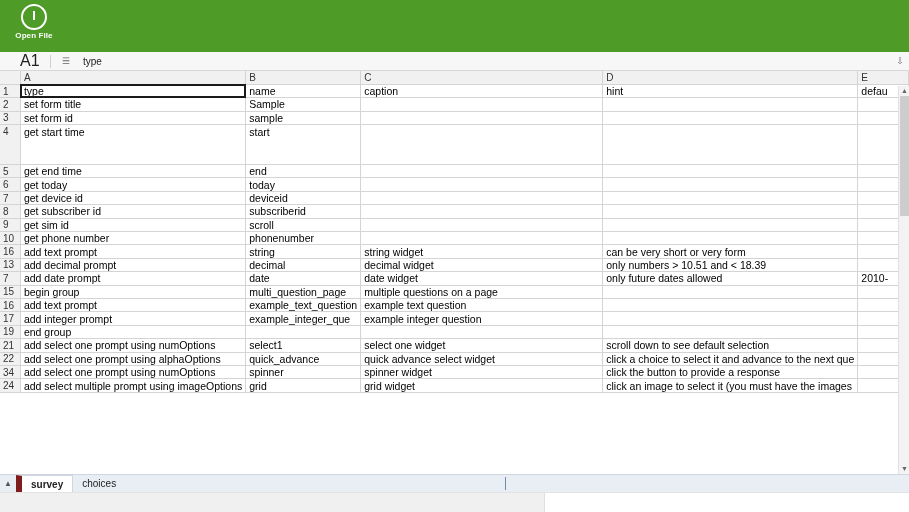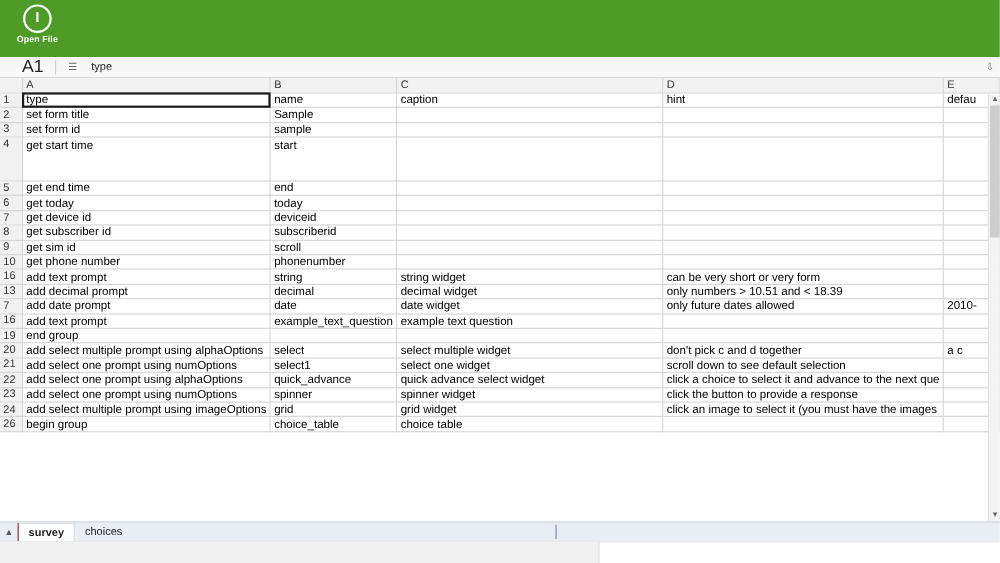--- a/index.html
+++ b/index.html
@@ -207,21 +207,21 @@
     padding: 1px 9px 0 9px;
     height: 17px;
     line-height: 16px;
     color: #222;
     cursor: pointer;
   }
   .sheet-tab.active {
     font-weight: bold;
     background: #ffffff;
     border-top: 1px solid #cfd6e0;
-    border-left: 1px solid #7f1d1d;
+    border-left: 6px solid #7f1d1d;
     border-right: 1px solid #cfd6e0;
   }
   .tab-caret {
     position: absolute;
     left: 505px; top: 2px;
     width: 1px; height: 13px;
     background: #6b8ab5;
   }
 
   
@@ -379,83 +379,83 @@
         </tr>
         <tr>
           <td class="rowhdr">7</td>
           <td>add date prompt</td>
           <td>date</td>
           <td>date widget</td>
           <td>only future dates allowed</td>
           <td>2010-</td>
         </tr>
         <tr>
+          <td class="rowhdr">15</td>
+          <td>begin group</td>
+          <td>multi_question_page</td>
+          <td>multiple questions on a page</td>
+          <td></td>
+          <td></td>
+        </tr>
+        <tr>
           <td class="rowhdr">16</td>
           <td>add text prompt</td>
           <td>example_text_question</td>
           <td>example text question</td>
           <td></td>
           <td></td>
         </tr>
         <tr>
+          <td class="rowhdr">17</td>
+          <td>add integer prompt</td>
+          <td>example_integer_que</td>
+          <td>example integer question</td>
+          <td></td>
+          <td></td>
+        </tr>
+        <tr>
           <td class="rowhdr">19</td>
           <td>end group</td>
           <td></td>
           <td></td>
           <td></td>
           <td></td>
-        </tr>
-        <tr>
-          <td class="rowhdr">20</td>
-          <td>add select multiple prompt using alphaOptions</td>
-          <td>select</td>
-          <td>select multiple widget</td>
-          <td>don't pick c and d together</td>
-          <td>a c</td>
         </tr>
         <tr>
           <td class="rowhdr">21</td>
           <td>add select one prompt using numOptions</td>
           <td>select1</td>
           <td>select one widget</td>
           <td>scroll down to see default selection</td>
           <td></td>
         </tr>
         <tr>
           <td class="rowhdr">22</td>
           <td>add select one prompt using alphaOptions</td>
           <td>quick_advance</td>
           <td>quick advance select widget</td>
           <td>click a choice to select it and advance to the next que</td>
           <td></td>
         </tr>
         <tr>
-          <td class="rowhdr">23</td>
+          <td class="rowhdr">34</td>
           <td>add select one prompt using numOptions</td>
           <td>spinner</td>
           <td>spinner widget</td>
           <td>click the button to provide a response</td>
           <td></td>
         </tr>
         <tr>
           <td class="rowhdr">24</td>
           <td>add select multiple prompt using imageOptions</td>
           <td>grid</td>
           <td>grid widget</td>
           <td>click an image to select it (you must have the images</td>
           <td></td>
         </tr>
-        <tr>
-          <td class="rowhdr">26</td>
-          <td>begin group</td>
-          <td>choice_table</td>
-          <td>choice table</td>
-          <td></td>
-          <td></td>
-        </tr>
       </tbody>
     </table>
   </div>
 
   <div class="vscroll">
     <div class="arrow up">▲</div>
     <div class="thumb"></div>
     <div class="arrow down">▼</div>
   </div>
 

